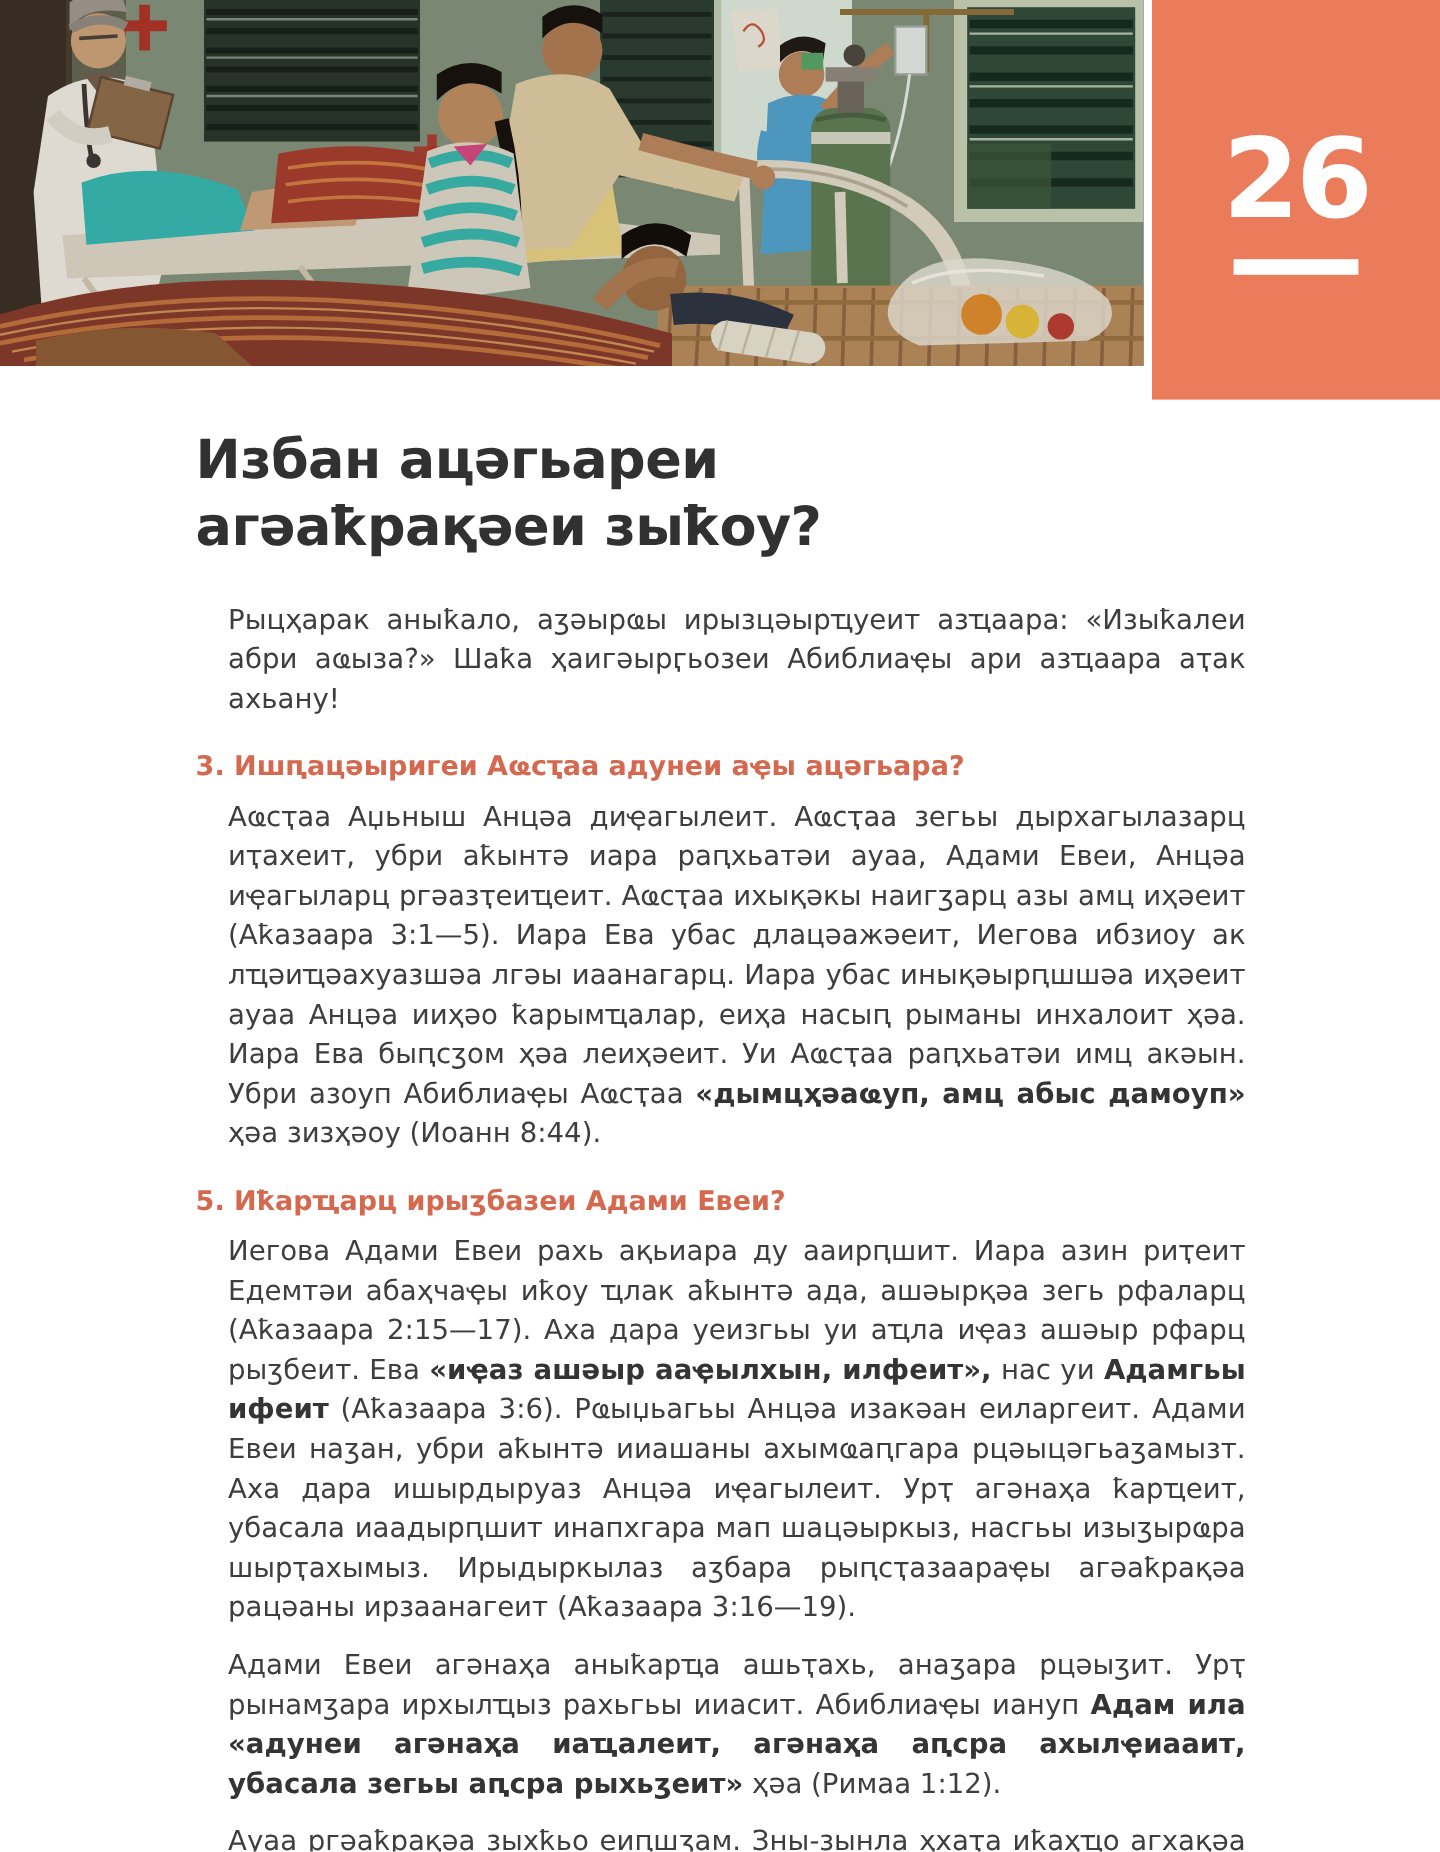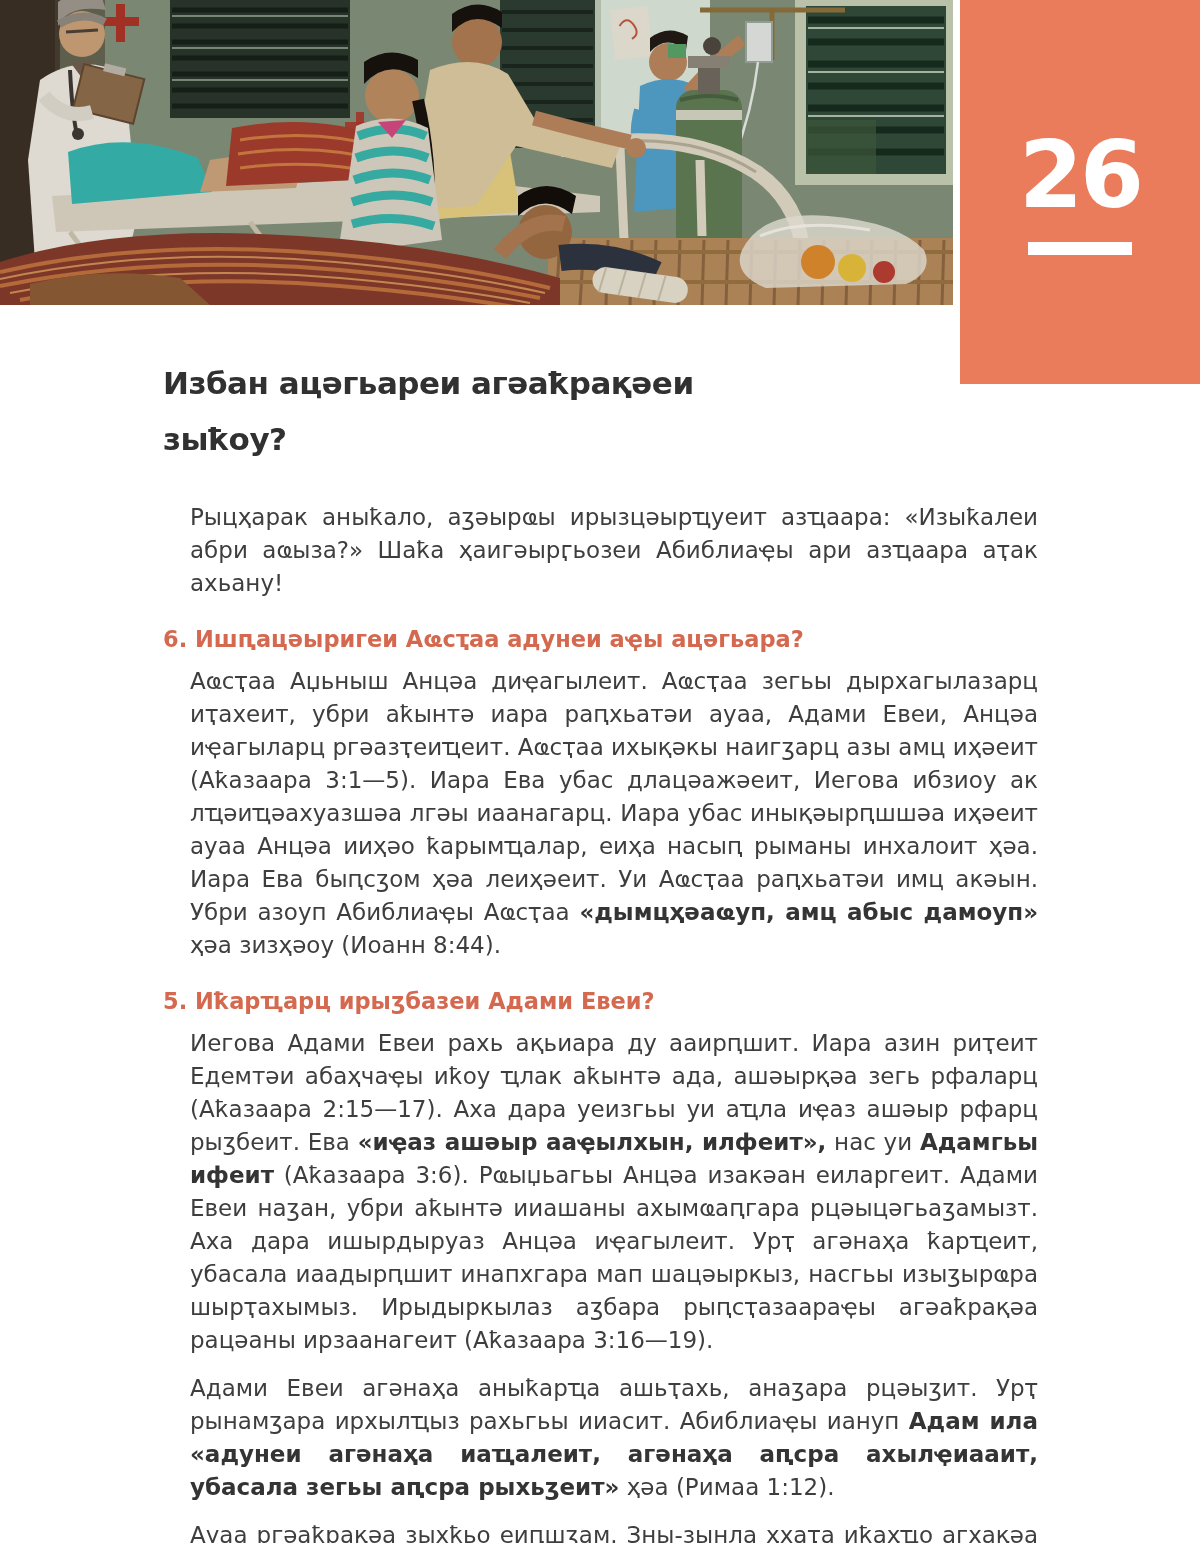--- a/index.html
+++ b/index.html
@@ -4,31 +4,31 @@
 <style>
   html,body{margin:0;padding:0;}
   body{
     width:1200px;height:1543px;position:relative;overflow:hidden;
     background:#ffffff;color:#3e3e3e;
     font-family:"DejaVu Sans",sans-serif;
   }
   
   .photo-wrap{position:absolute;left:0;top:0;width:953px;height:305px;overflow:hidden;background:#70806c;}
   .banner{
-    position:absolute;left:960px;top:0;width:240px;height:384px;
+    position:absolute;left:960px;top:0;width:240px;height:333px;
     background:var(--banner,#ea7c5c);
     display:flex;flex-direction:column;align-items:center;justify-content:center;
   }
   .page-num{color:#fff;font-size:92px;line-height:1;font-weight:bold;letter-spacing:-3px;}
   .page-rule{width:104px;height:13px;background:#fff;margin-top:20px;}
   
   .content{position:absolute;left:163px;top:305px;width:875px;}
   h1.title{
     margin:50px 0 0 0;max-width:650px;
-    font-size:31px;line-height:56px;font-weight:bold;letter-spacing:-0.5px;color:#313131;
+    font-size:45px;line-height:56px;font-weight:bold;letter-spacing:-0.5px;color:#313131;
   }
   .intro{margin:34px 0 0 0;}
   p.bodytext,p.intro{
     padding-left:27px;font-size:23px;line-height:33px;
     text-align:justify;color:#3e3e3e;margin-bottom:15px;
   }
   p.bodytext{margin-top:0;}
   h2.sec{
     color:var(--accent,#d4694f);font-size:22.5px;line-height:27px;
     font-weight:bold;margin:26px 0 12px 0;
@@ -274,20 +274,20 @@
 
 <div class="banner">
   <div class="page-num">26</div>
   <div class="page-rule"></div>
 </div>
 
 <div class="content">
   <h1 class="title">Избан ацәгьареи агәаҟрақәеи зыҟоу?</h1>
   <p class="intro">Рыцҳарак аныҟало, аӡәырҩы ирызцәырҵуеит азҵаара: «Изыҟалеи абри аҩыза?» Шаҟа ҳаигәырӷьозеи Абиблиаҿы ари азҵаара аҭак ахьану!</p>
   <div>
-      <h2 class="sec">6. Ишԥацәыригеи Аҩсҭаа адунеи аҿы ацәгьара?</h2>
+      <h2 class="sec">3. Ишԥацәыригеи Аҩсҭаа адунеи аҿы ацәгьара?</h2>
       <p class="bodytext"><span>Аҩсҭаа Аџьныш Анцәа диҿагылеит. Аҩсҭаа зегьы дырхагылазарц иҭахеит, убри аҟынтә иара раԥхьатәи ауаа, Адами Евеи, Анцәа иҿагыларц ргәазҭеиҵеит. Аҩсҭаа ихықәкы наигӡарц азы амц иҳәеит (Аҟазаара 3:1—5). Иара Ева убас длацәажәеит, Иегова ибзиоу ак лҵәиҵәахуазшәа лгәы иаанагарц. Иара убас инықәырԥшшәа иҳәеит ауаа Анцәа ииҳәо ҟарымҵалар, еиҳа насыԥ рыманы инхалоит ҳәа. Иара Ева быԥсӡом ҳәа леиҳәеит. Уи Аҩсҭаа раԥхьатәи имц акәын. Убри азоуп Абиблиаҿы Аҩсҭаа </span><span class="b">«дымцҳәаҩуп, амц абыс дамоуп»</span><span> ҳәа зизҳәоу (Иоанн 8:44).</span></p>
       <h2 class="sec">5. Иҟарҵарц ирыӡбазеи Адами Евеи?</h2>
       <p class="bodytext"><span>Иегова Адами Евеи рахь ақьиара ду ааирԥшит. Иара азин риҭеит Едемтәи абаҳчаҿы иҟоу ҵлак аҟынтә ада, ашәырқәа зегь рфаларц (Аҟазаара 2:15—17). Аха дара уеизгьы уи аҵла иҿаз ашәыр рфарц рыӡбеит. Ева </span><span class="b">«иҿаз ашәыр ааҿылхын, илфеит»,</span><span> нас уи </span><span class="b">Адамгьы ифеит</span><span> (Аҟазаара 3:6). Рҩыџьагьы Анцәа изакәан еиларгеит. Адами Евеи наӡан, убри аҟынтә ииашаны ахымҩаԥгара рцәыцәгьаӡамызт. Аха дара ишырдыруаз Анцәа иҿагылеит. Урҭ агәнаҳа ҟарҵеит, убасала иаадырԥшит инапхгара мап шацәыркыз, насгьы изыӡырҩра шырҭахымыз. Ирыдыркылаз аӡбара рыԥсҭазаараҿы агәаҟрақәа рацәаны ирзаанагеит (Аҟазаара 3:16—19).</span></p>
       <p class="bodytext"><span>Адами Евеи агәнаҳа аныҟарҵа ашьҭахь, анаӡара рцәыӡит. Урҭ рынамӡара ирхылҵыз рахьгьы ииасит. Абиблиаҿы иануп </span><span class="b">Адам ила «адунеи агәнаҳа иаҵалеит, агәнаҳа аԥсра ахылҿиааит, убасала зегьы аԥсра рыхьӡеит»</span><span> ҳәа (Римаа 1:12).</span></p>
       <p class="bodytext"><span>Ауаа ргәаҟрақәа зыхҟьо еиԥшӡам. Зны-зынла ҳхаҭа иҟаҳҵо агхақәа ирыхҟьаны ҳгәааҟуеит, зны-зынла — егьырҭ ирыхҟьаны. Иара убас ианаамҭам, насгьы иахьаҭыԥым џьара ҳахьыҟалаз иахҟьаны арыцҳара ҳақәшәоит. (Шәаԥхьа Екклезиаст 9:11.)</span></p>
     </div>
 </div>
 
 </body></html>

